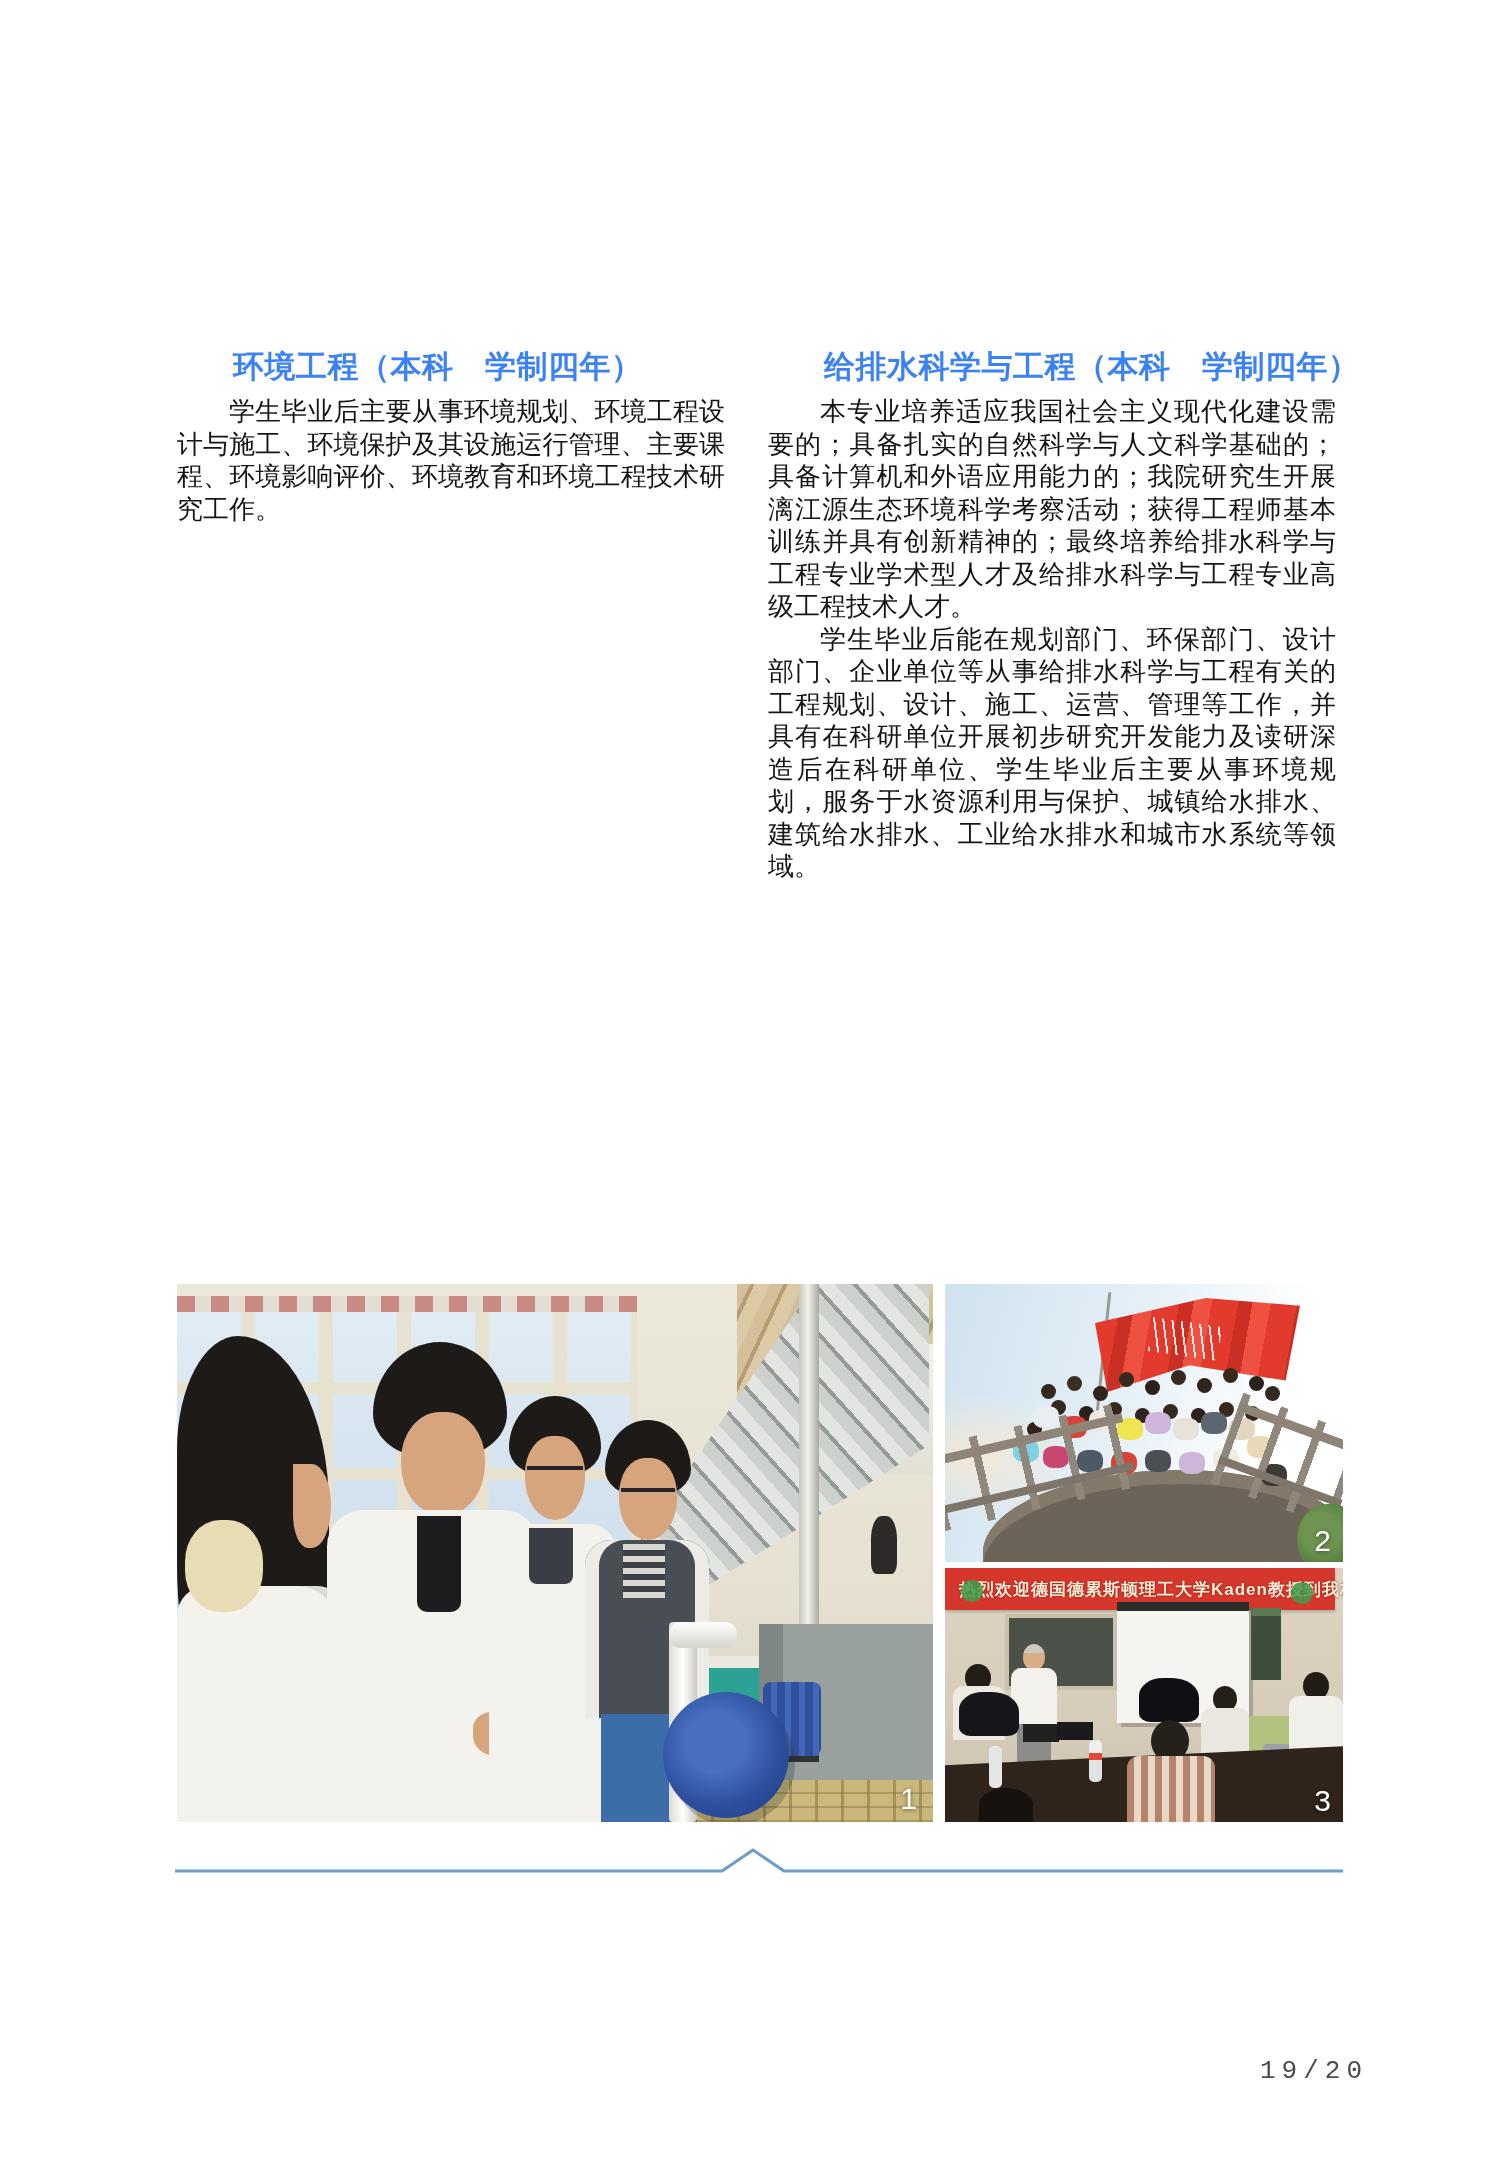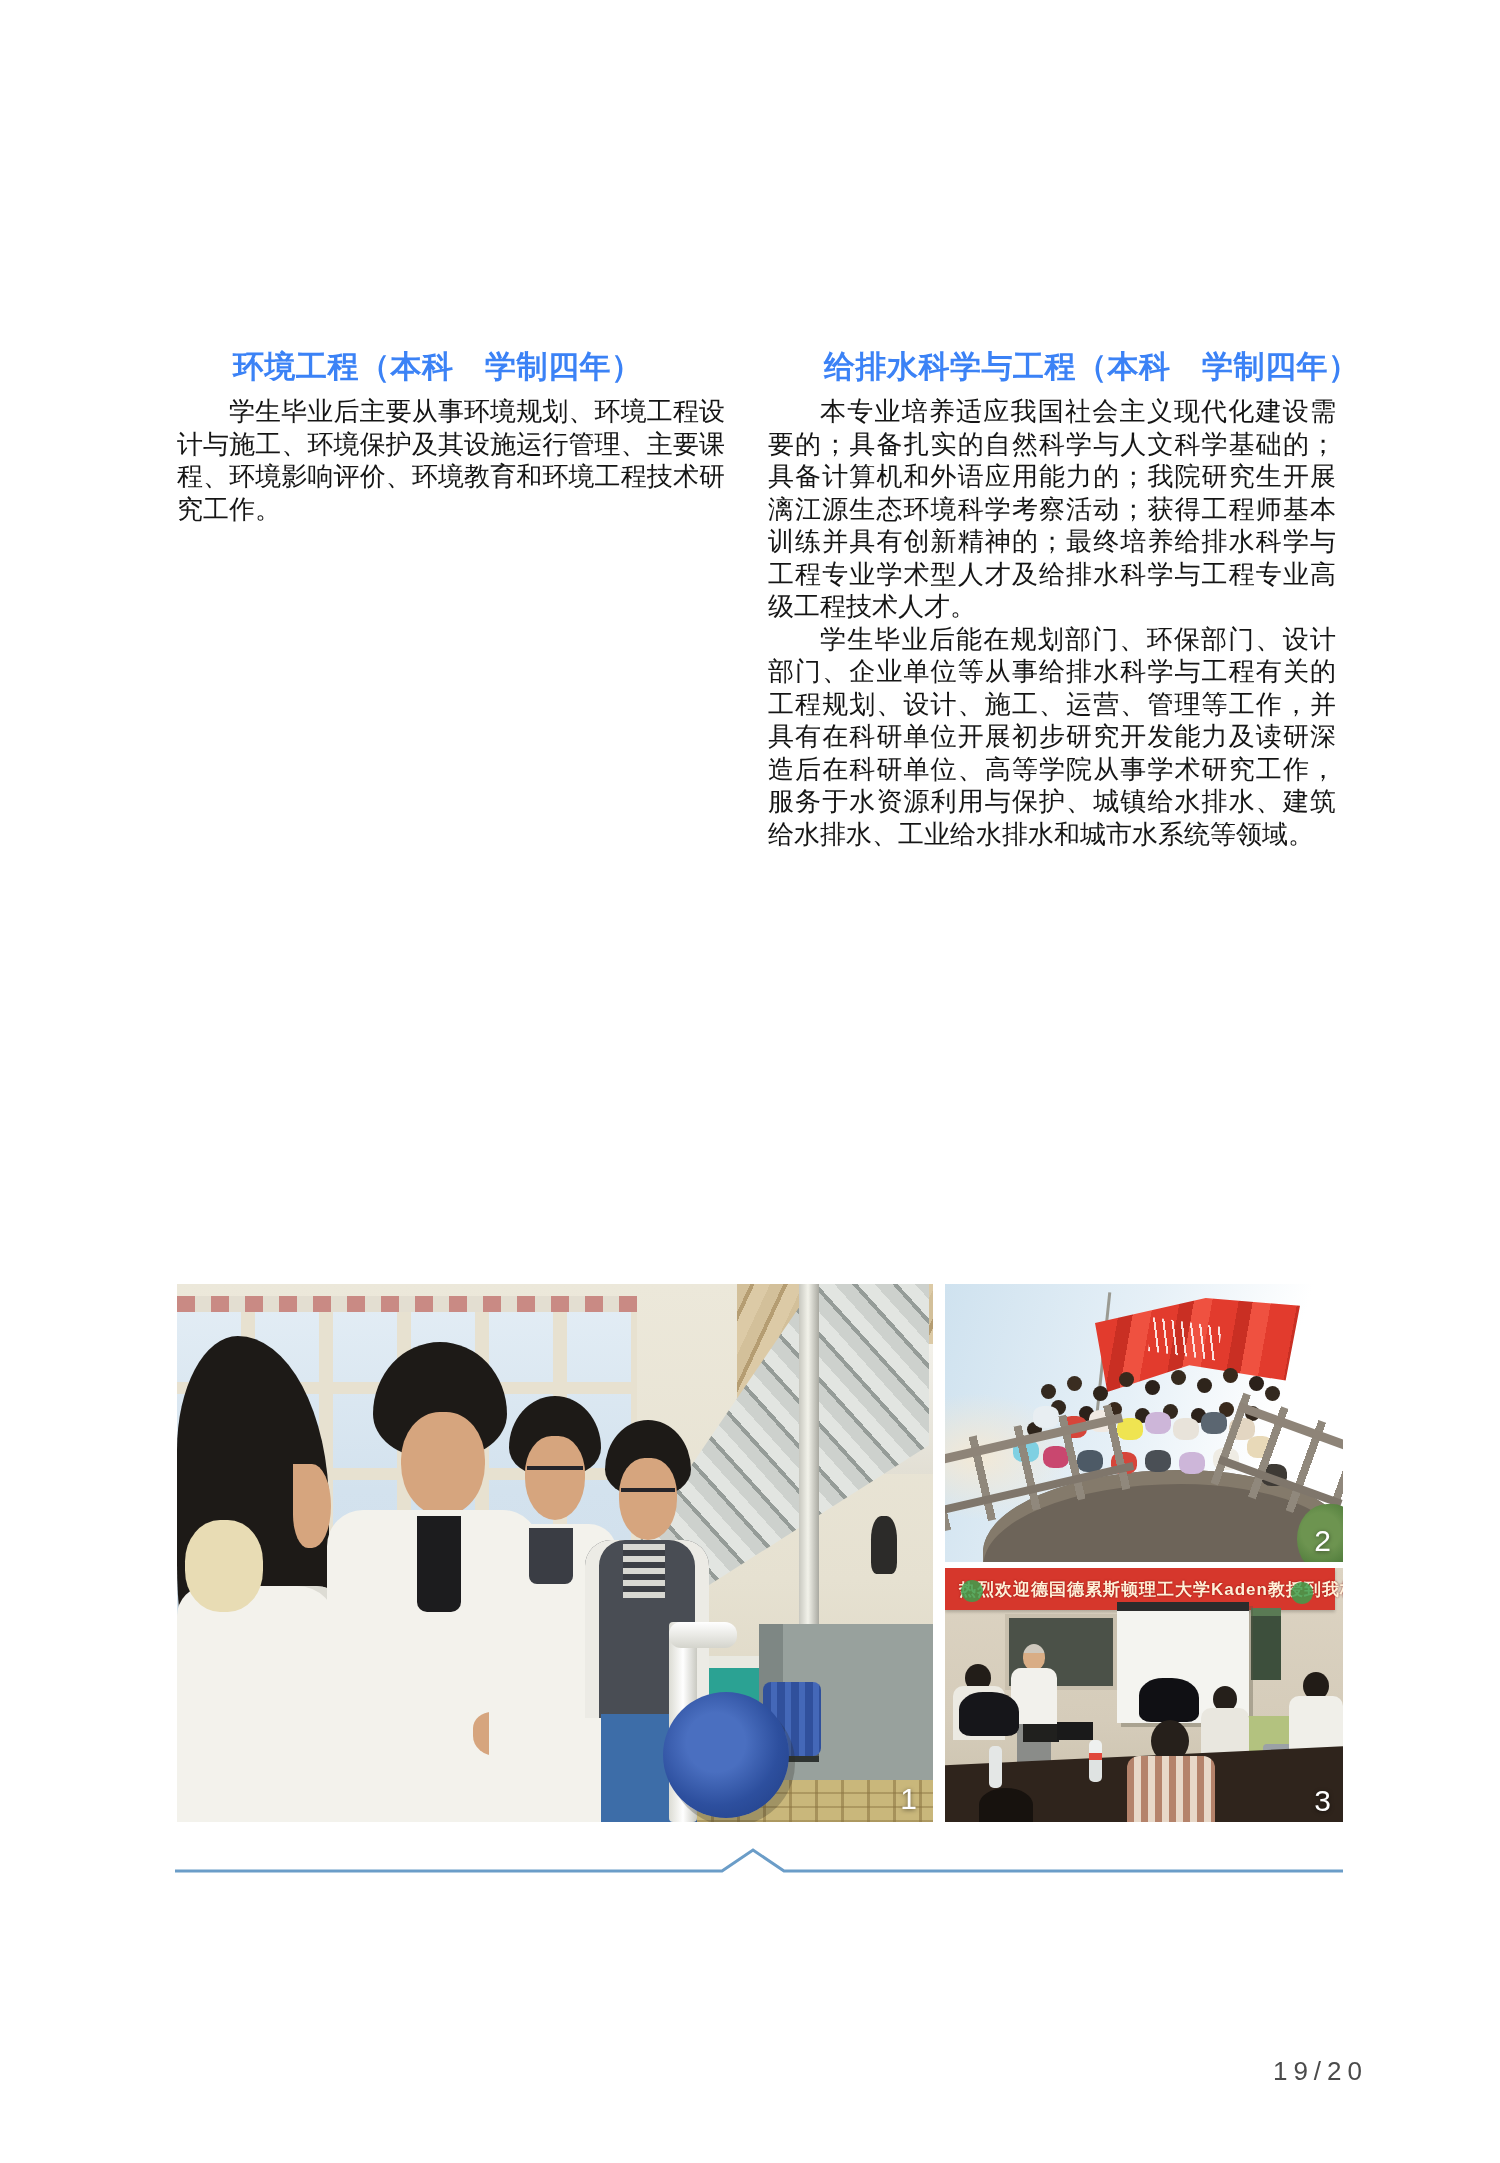--- a/index.html
+++ b/index.html
@@ -148,36 +148,36 @@
   .p3-head-front{left:34px;top:220px;width:54px;height:34px;border-radius:50% 50% 0 0;background:#17120e;}
 
   
   .cap-rule{position:absolute;left:175px;top:1846px;}
   .captions{position:absolute;left:0;top:1878px;width:1500px;text-align:center;
     font-size:25px;line-height:44px;color:#3a3a3a;}
   .cap-gap{margin-left:32px;}
 
   
   .pagenum{position:absolute;right:132px;top:2056px;font-size:26px;letter-spacing:6px;
-    color:#4b4b4b;font-family:Liberation Sans, sans-serif;}
+    color:#4b4b4b;font-family:Liberation Mono, monospace;}
 </style>
 </head>
 <body>
 
 <div class="page">
 
   <div class="col col-left">
     <h2>环境工程（本科　学制四年）</h2>
     <p>学生毕业后主要从事环境规划、环境工程设计与施工、环境保护及其设施运行管理、主要课程、环境影响评价、环境教育和环境工程技术研究工作。</p>
   </div>
 
   <div class="col col-right">
     <h2>给排水科学与工程（本科　学制四年）</h2>
     <p>本专业培养适应我国社会主义现代化建设需要的；具备扎实的自然科学与人文科学基础的；具备计算机和外语应用能力的；我院研究生开展漓江源生态环境科学考察活动；获得工程师基本训练并具有创新精神的；最终培养给排水科学与工程专业学术型人才及给排水科学与工程专业高级工程技术人才。</p>
-    <p>学生毕业后能在规划部门、环保部门、设计部门、企业单位等从事给排水科学与工程有关的工程规划、设计、施工、运营、管理等工作，并具有在科研单位开展初步研究开发能力及读研深造后在科研单位、高等学院从事学术研究工作，服务于水资源利用与保护、城镇给水排水、建筑给水排水、工业给水排水和城市水系统等领域。</p>
+    <p>学生毕业后能在规划部门、环保部门、设计部门、企业单位等从事给排水科学与工程有关的工程规划、设计、施工、运营、管理等工作，并具有在科研单位开展初步研究开发能力及读研深造后在科研单位、学生毕业后主要从事环境规划，服务于水资源利用与保护、城镇给水排水、建筑给水排水、工业给水排水和城市水系统等领域。</p>
   </div>
 
   <div class="photos">
 
     <div class="photo photo1">
       <div class="abs p1-window"></div>
       <div class="abs p1-valance"></div>
       <div class="abs p1-beams"></div>
       <div class="abs p1-sheet"></div>
       <div class="abs p1-stairs"></div>

